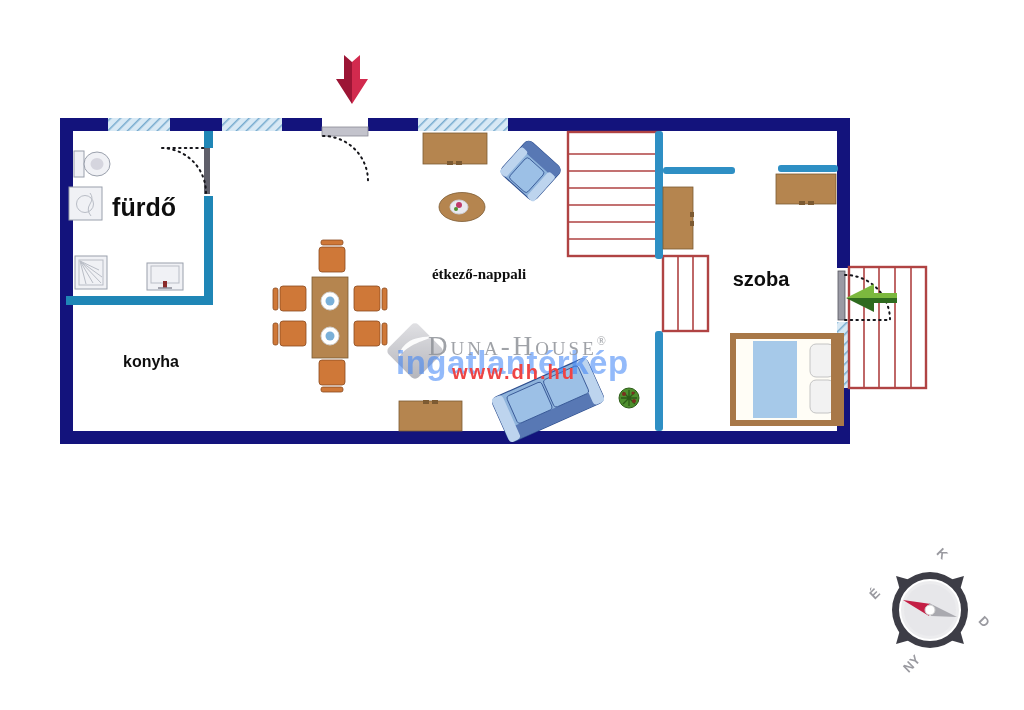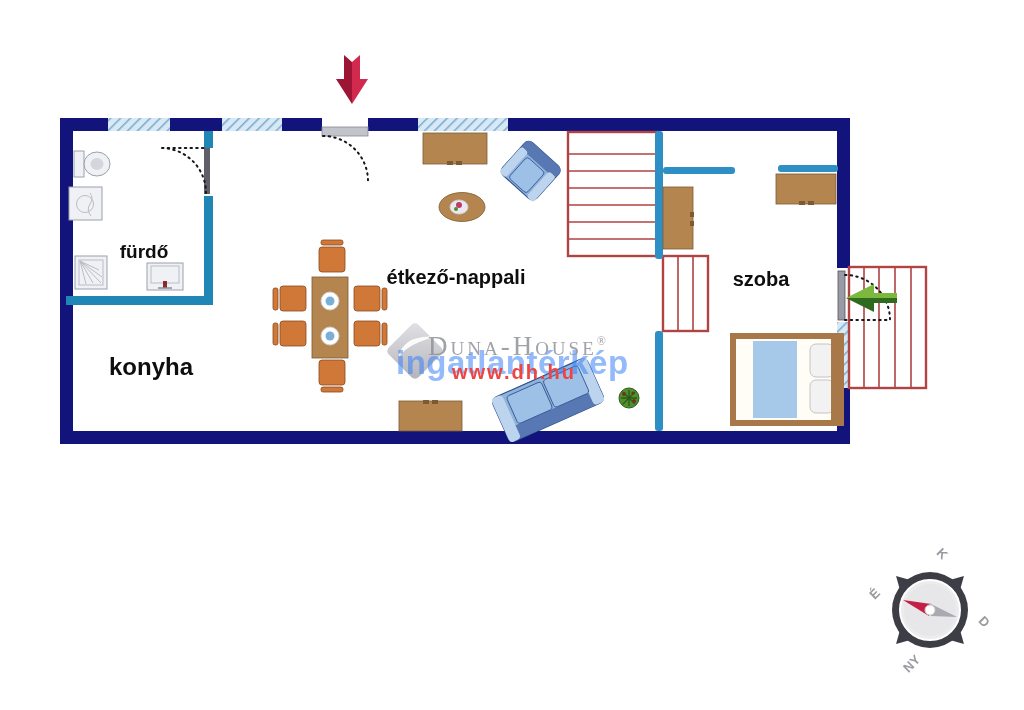--- a/index.html
+++ b/index.html
@@ -24,23 +24,23 @@
   .sofa-back{fill:var(--sofa-dark)}
   .sofa-arm{fill:#bdd4ee}
   .cushion{fill:#9cc0e6;stroke:var(--sofa-edge);stroke-width:0.8}
   .fix{fill:#f0f1f5;stroke:#9aa0ac;stroke-width:1}
   .fixline{stroke:#b9bdc6;stroke-width:1;fill:none}
   .cmp{font:bold 13px "Liberation Sans",sans-serif;fill:#9a9aa0}
 
   
   .room-label{position:absolute;transform:translateX(-50%);font-weight:bold;
               color:var(--label);white-space:nowrap;}
-  .lbl-bath{left:144px;top:193px;font-size:19px;margin-top:48px;}
-  .lbl-kitchen{left:151px;top:353px;font-size:24px;text-align:center;}
-  .lbl-living{left:456px;top:266px;font-size:20px;}
+  .lbl-bath{left:144px;top:193px;font-size:25px;}
+  .lbl-kitchen{left:151px;top:353px;font-size:16px;text-align:center;}
+  .lbl-living{left:479px;top:266px;font-size:15px;font-family:Liberation Serif, serif;}
   .lbl-bedroom{left:761px;top:268px;font-size:20px;text-align:right;}
 
   .wm-echo{position:absolute;left:396px;top:344px;font-size:33px;font-weight:bold;
            color:#3b82f6;opacity:.55;letter-spacing:.5px;white-space:nowrap;}
   .wm-brand{position:absolute;left:428px;top:331px;font-family:Liberation Serif, serif;
             font-variant:small-caps;font-size:27px;letter-spacing:3px;color:var(--watermark);
             opacity:.85;white-space:nowrap;}
   .wm-brand sup{font-size:12px;}
   .wm-url{position:absolute;left:452px;top:361px;font-size:20px;font-weight:bold;
           letter-spacing:2px;color:#ef4444;white-space:nowrap;}

